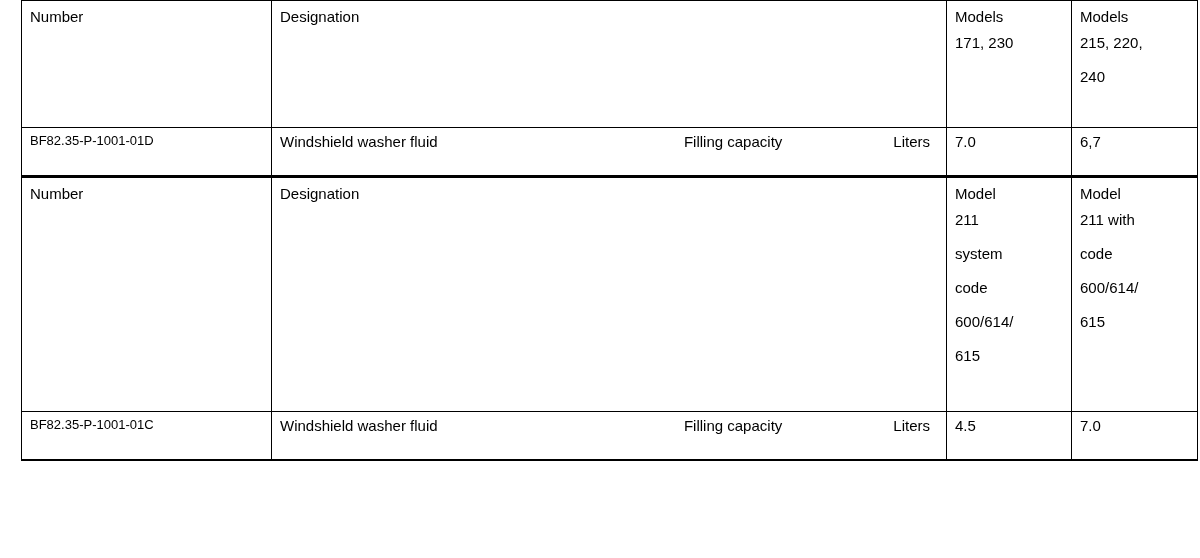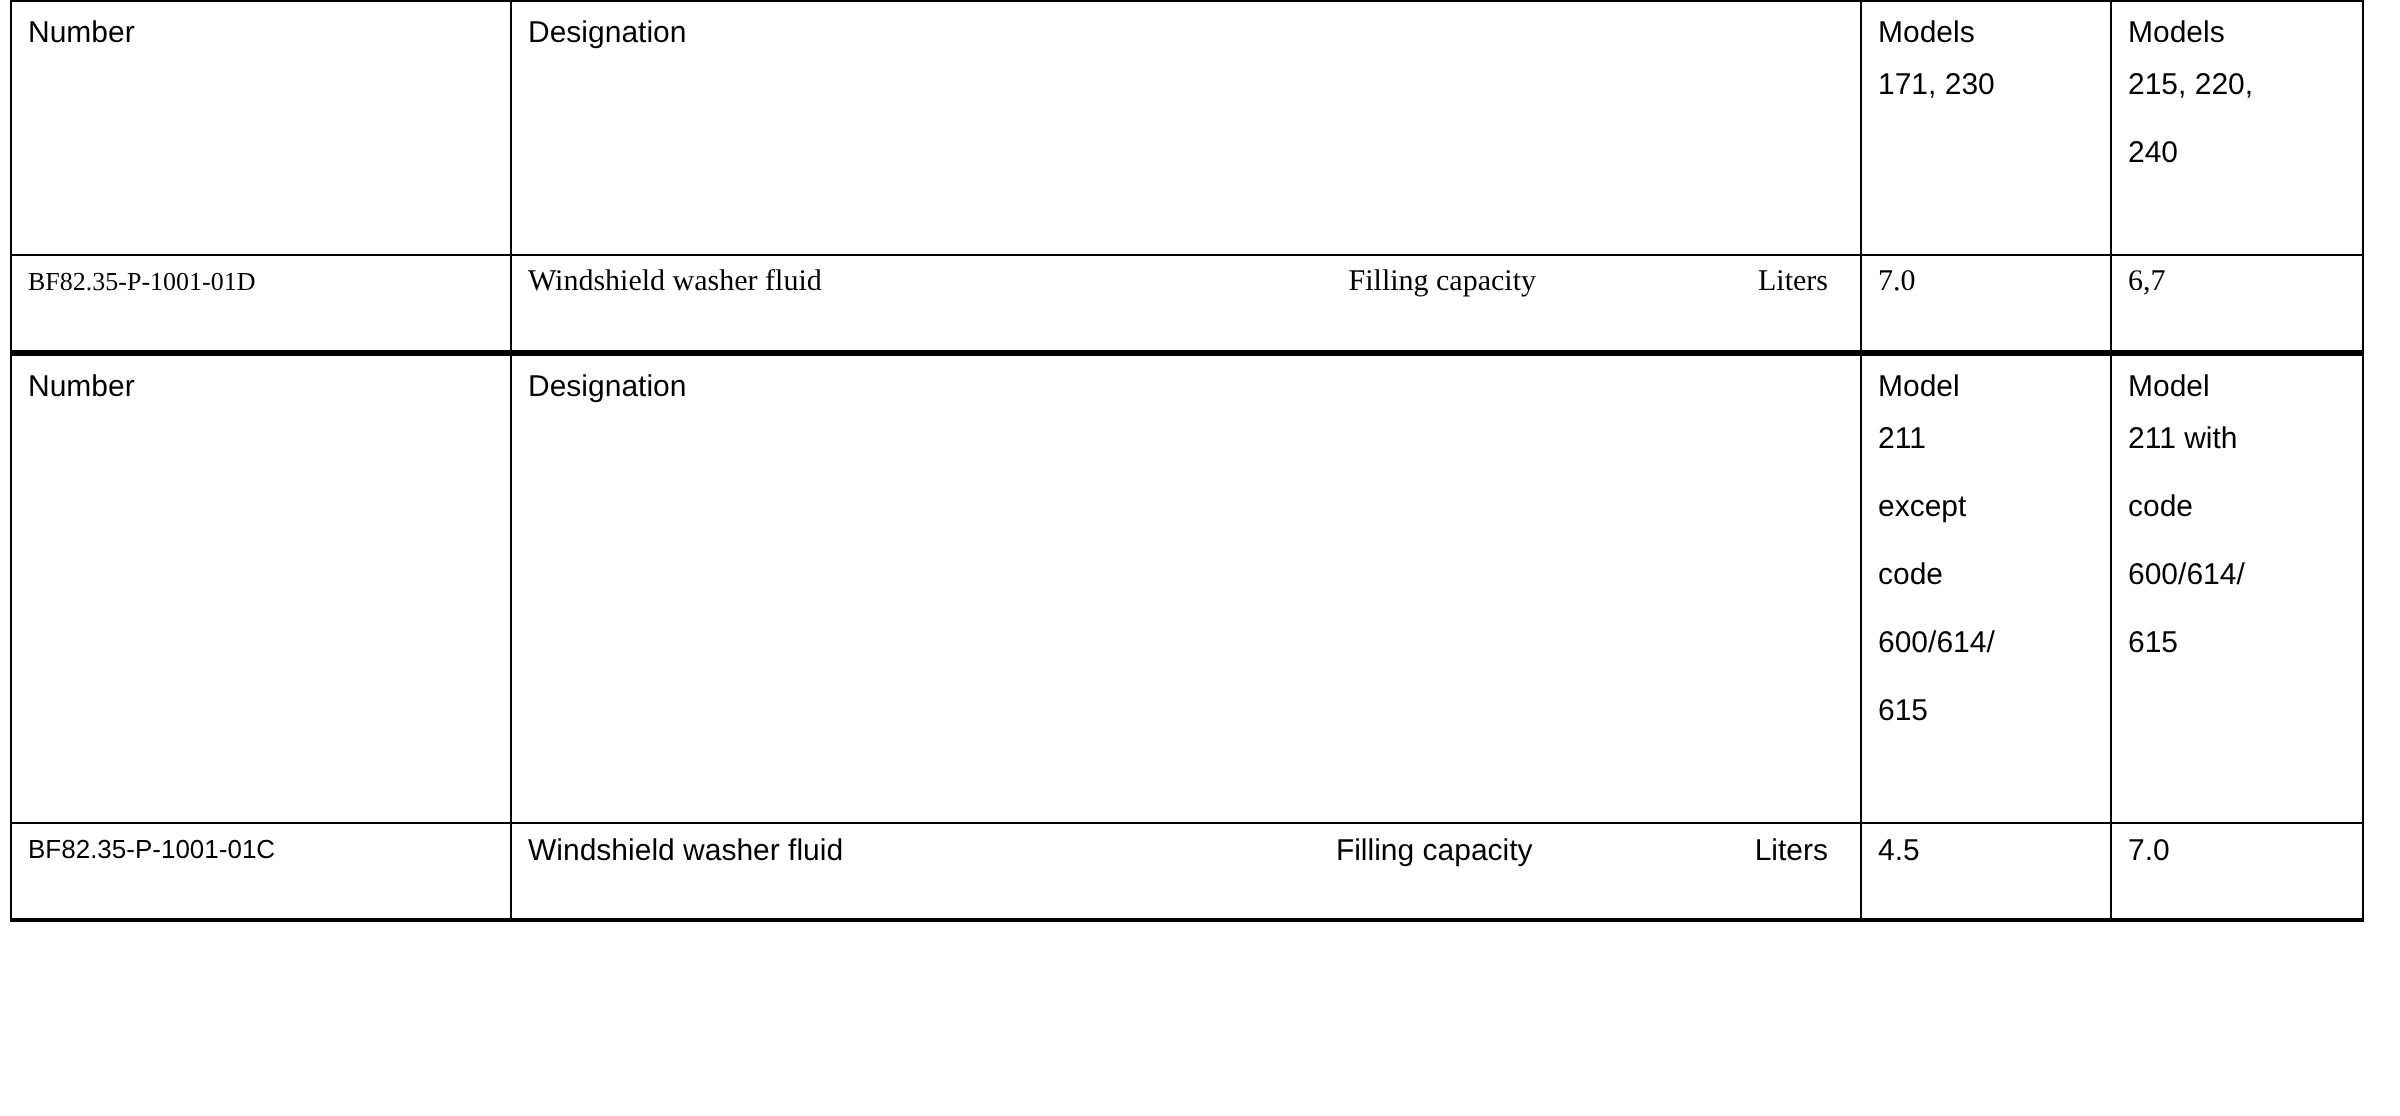--- a/index.html
+++ b/index.html
@@ -26,31 +26,31 @@
     font-family: "Liberation Mono", monospace;
     font-weight: bold;
     font-size: 14px;
     display: inline-block;
     width: 30px;
   }
   table.cap-table {
     border-collapse: collapse;
     table-layout: fixed;
     width: 1176px;
-    margin-left: 5px;
+    margin-left: 21px;
     background: #ffffff;
   }
   table.cap-table td {
     border: 1px solid #000000;
     vertical-align: top;
     padding: 3px 8px;
     overflow: hidden;
   }
   tr.hdr-row-1 { height: 127px; }
-  tr.dat-row-1 { height: 48px; font-family: Liberation Serif, serif; }
+  tr.dat-row-1 { height: 48px; }
   tr.hdr-row-2 { height: 234px; }
   tr.dat-row-2 { height: 49px; }
   tr.dat-row-1 td, tr.dat-row-2 td {
     border-bottom-width: 2px;
     padding-top: 5px;
   }
   td.hdr-cell { line-height: 26px; }
   .para + .para { margin-top: 8px; }
   .part-num { font-size: 13px; }
   .desig-flex {
@@ -121,21 +121,21 @@
     <tbody>
       <tr class="hdr-row-2">
         <td class="hdr-cell">Number</td>
         <td class="hdr-cell">Designation</td>
         <td class="hdr-cell">
             <div class="para">
               <div class="line">Model</div>
               <div class="line">211</div>
             </div>
             <div class="para">
-              <div class="line">except</div>
+              <div class="line">system</div>
             </div>
             <div class="para">
               <div class="line">code</div>
             </div>
             <div class="para">
               <div class="line">600/614/</div>
             </div>
             <div class="para">
               <div class="line">615</div>
             </div>

